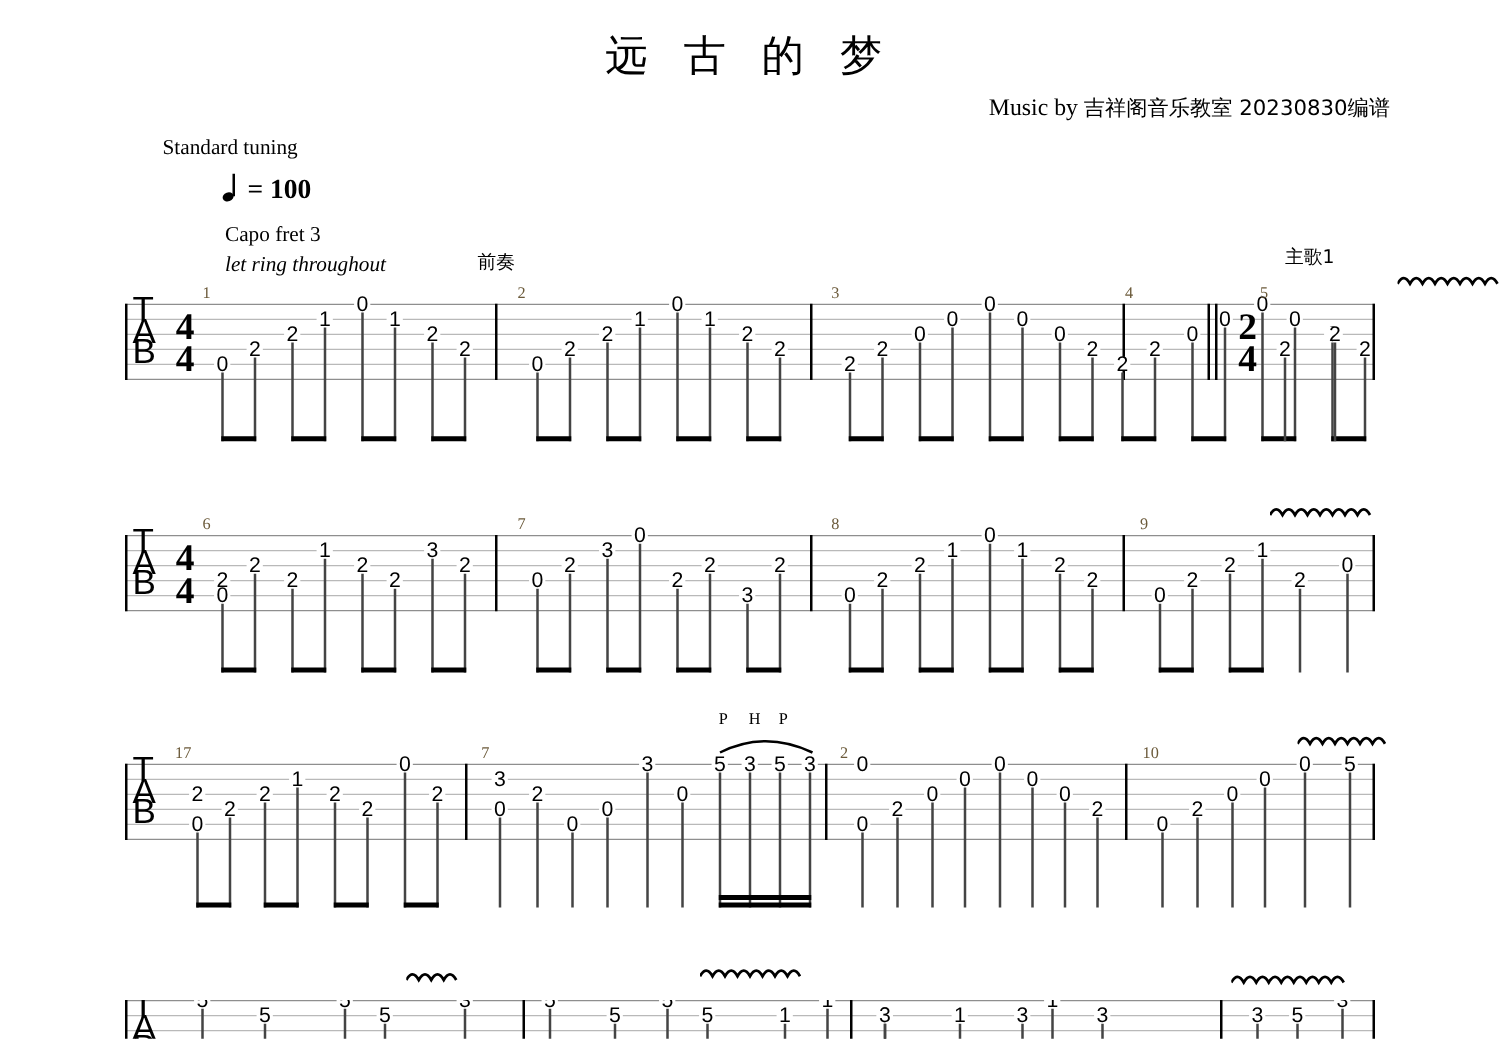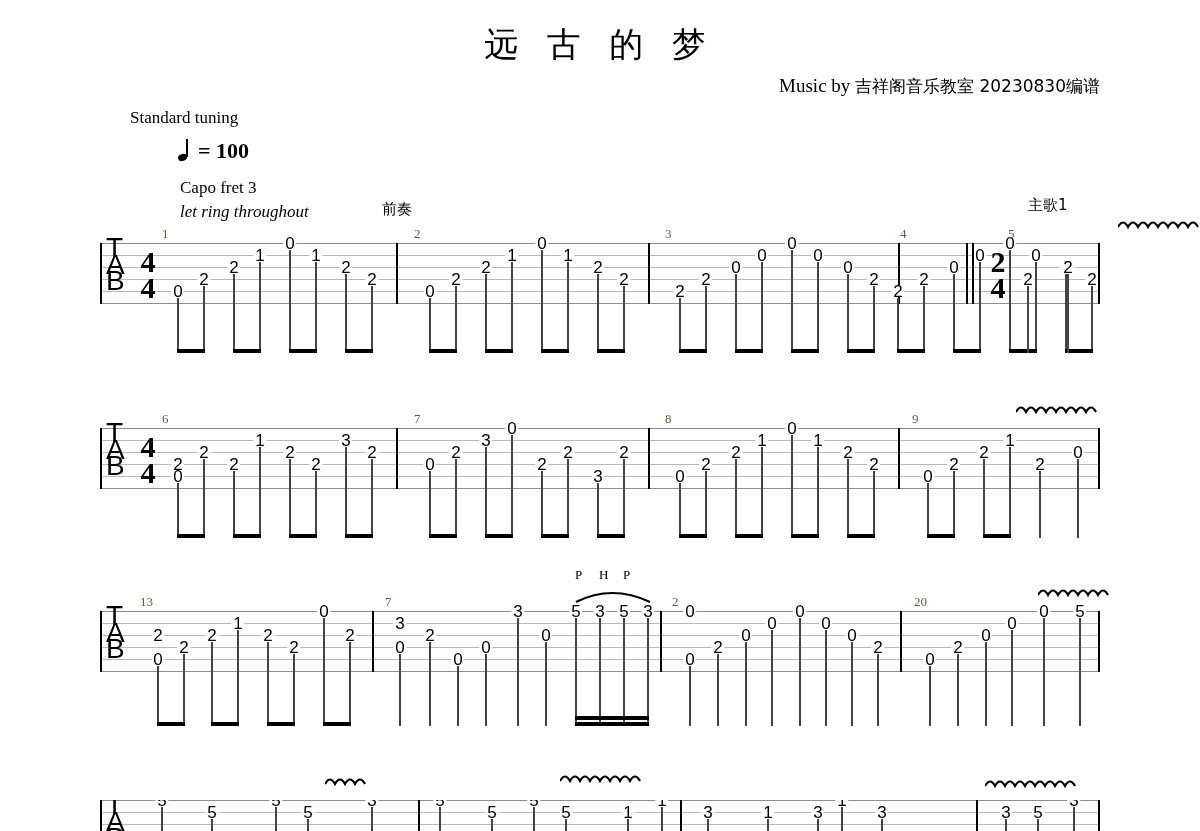--- a/index.html
+++ b/index.html
@@ -2,21 +2,21 @@
 <html><head>
 <meta charset="utf-8">
 <style>
   html,body{margin:0;padding:0;background:#ffffff;}
   body{width:1200px;height:831px;position:relative;overflow:hidden;
        font-family:"Liberation Serif","DejaVu Serif",serif;color:#000;}
 
   
   #title{position:absolute;left:0;top:22px;width:1200px;text-align:center;
          font-size:34px;letter-spacing:10px;font-weight:400;}
-  #credits{position:absolute;right:100px;top:75px;font-size:19px;white-space:nowrap;}
+  #credits{position:absolute;right:88px;top:75px;font-size:19px;white-space:nowrap;}
   #credits .cn{font-family:"DejaVu Sans",sans-serif;font-size:17px;}
 
   #tuning{position:absolute;left:130px;top:108px;font-size:17px;}
   #tempo{position:absolute;left:178px;top:138px;font-size:22px;font-weight:bold;
          display:flex;align-items:center;gap:6px;}
   #tempo .qnote{display:inline-block;width:14px;height:22px;position:relative;}
   #tempo .qnote::before{content:"";position:absolute;left:0;bottom:1px;width:9px;height:7px;
         background:#000;border-radius:50%;transform:rotate(-20deg);}
   #tempo .qnote::after{content:"";position:absolute;left:8px;bottom:5px;width:1.6px;height:18px;background:#000;}
   #capo{position:absolute;left:180px;top:178px;font-size:17px;}
@@ -331,21 +331,21 @@
       <div class="note" style="left: 194px; top: 36px;">2</div>
       <div class="stem" style="left: 193.2px; top: 43px; height: 72px;"></div>
       <div class="note" style="left: 224px; top: 0px;">0</div>
       <div class="stem" style="left: 223.2px; top: 7px; height: 108px;"></div>
       <div class="note" style="left: 250px; top: 24px;">2</div>
       <div class="stem" style="left: 249.2px; top: 31px; height: 84px;"></div>
       <div class="beam" style="left: 57px; width: 28px; top: 110.5px;"></div>
       <div class="beam" style="left: 111px; width: 28px; top: 110.5px;"></div>
       <div class="beam" style="left: 167px; width: 28px; top: 110.5px;"></div>
       <div class="beam" style="left: 223px; width: 28px; top: 110.5px;"></div>
-      <div class="mnum" style="left: 40px; top: -17px;">13</div>
+      <div class="mnum" style="left: 40px; top: -17px;">17</div>
       <div class="barline" style="left: 272px;"></div>
       <div class="note" style="left: 300px; top: 12px;">3</div>
       <div class="note" style="left: 300px; top: 36px;">0</div>
       <div class="stem" style="left: 299.2px; top: 43px; height: 72px;"></div>
       <div class="note" style="left: 330px; top: 24px;">2</div>
       <div class="stem" style="left: 329.2px; top: 31px; height: 84px;"></div>
       <div class="note" style="left: 358px; top: 48px;">0</div>
       <div class="stem" style="left: 357.2px; top: 55px; height: 60px;"></div>
       <div class="note" style="left: 386px; top: 36px;">0</div>
       <div class="stem" style="left: 385.2px; top: 43px; height: 72px;"></div>
@@ -389,21 +389,21 @@
       <div class="note" style="left: 858px; top: 36px;">2</div>
       <div class="stem" style="left: 857.2px; top: 43px; height: 72px;"></div>
       <div class="note" style="left: 886px; top: 24px;">0</div>
       <div class="stem" style="left: 885.2px; top: 31px; height: 84px;"></div>
       <div class="note" style="left: 912px; top: 12px;">0</div>
       <div class="stem" style="left: 911.2px; top: 19px; height: 96px;"></div>
       <div class="note" style="left: 944px; top: 0px;">0</div>
       <div class="stem" style="left: 943.2px; top: 7px; height: 108px;"></div>
       <div class="note" style="left: 980px; top: 0px;">5</div>
       <div class="stem" style="left: 979.2px; top: 7px; height: 108px;"></div>
-      <div class="mnum" style="left: 814px; top: -17px;">20</div>
+      <div class="mnum" style="left: 814px; top: -17px;">10</div>
       <div class="barline" style="left: 998px;"></div>
     </div>
     <div class="tech" style="left: 475px; top: -44px;">P</div>
     <div class="tech" style="left: 499px; top: -44px;">H</div>
     <div class="tech" style="left: 523px; top: -44px;">P</div>
     <svg width="90" height="20" style="position: absolute; left: 474px; top: -27px;">
       <path d="M2 18 Q 38 0 76 18" stroke="#000" stroke-width="2" fill="none"></path>
     </svg>
     <svg width="78" height="13" style="position: absolute; left: 938px; top: -25px;">
       <path d="M0 9 q 5 -9 10 0 q 5 -9 10 0 q 5 -9 10 0 q 5 -9 10 0 q 5 -9 10 0 q 5 -9 10 0 q 5 -9 10 0 " stroke="#000" stroke-width="2.2" fill="none"></path>

